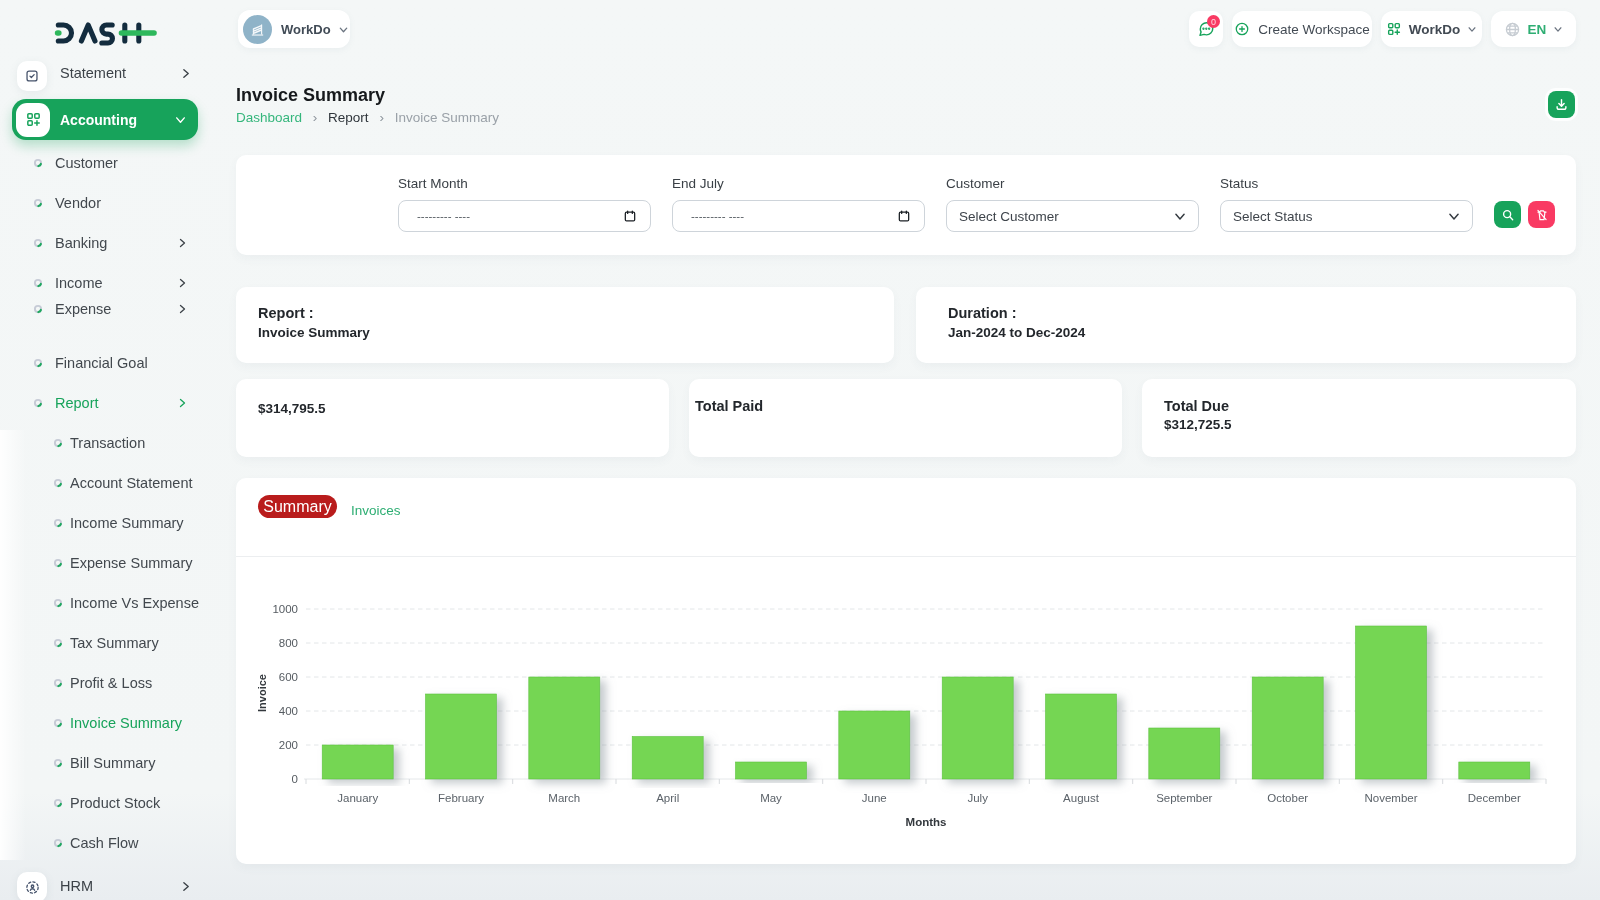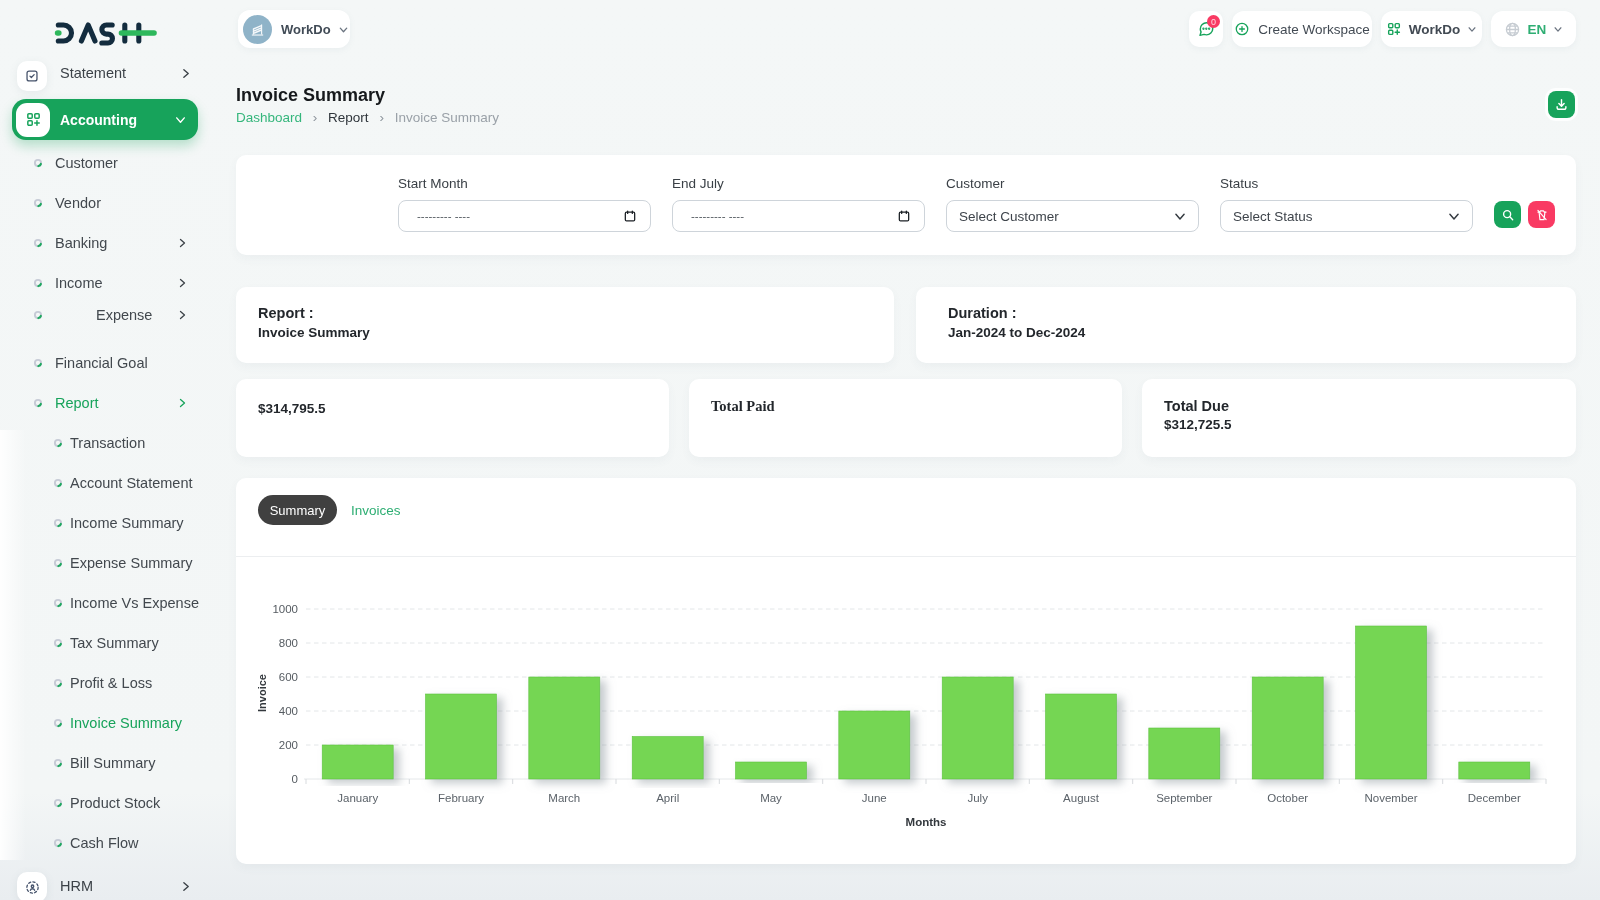--- a/index.html
+++ b/index.html
@@ -98,21 +98,21 @@
   <div class="mitem" style="top:263px;">
       <svg class="bdot" style="left:33px;" width="10" height="10" viewBox="0 0 10 10" fill="none">
         <circle cx="5" cy="5" r="3.1" stroke="#c6cbd6" stroke-width="1.9"></circle>
         <path d="M7.9 5.9 A 3.1 3.1 0 0 1 5.4 8.07" stroke="#1fa860" stroke-width="2.1" stroke-linecap="round"></path>
       </svg>
       <span style="margin-left:55px;">Income</span>
     <svg class="chev" style="left:176px;" width="12" height="12" viewBox="0 0 24 24" fill="none" stroke="#3c4248" stroke-width="2.6" stroke-linecap="round" stroke-linejoin="round">
         <path d="M9 5l8 7-8 7"></path>
       </svg>
     </div>
-  <div class="mitem" style="top:295px;padding-left:41px;">
+  <div class="mitem" style="top:289px;">
       <svg class="bdot" style="left:33px;" width="10" height="10" viewBox="0 0 10 10" fill="none">
         <circle cx="5" cy="5" r="3.1" stroke="#c6cbd6" stroke-width="1.9"></circle>
         <path d="M7.9 5.9 A 3.1 3.1 0 0 1 5.4 8.07" stroke="#1fa860" stroke-width="2.1" stroke-linecap="round"></path>
       </svg>
       <span style="margin-left:55px;">Expense</span>
     <svg class="chev" style="left:176px;" width="12" height="12" viewBox="0 0 24 24" fill="none" stroke="#3c4248" stroke-width="2.6" stroke-linecap="round" stroke-linejoin="round">
         <path d="M9 5l8 7-8 7"></path>
       </svg>
     </div>
   <div class="mitem" style="top:343px;">
@@ -366,35 +366,35 @@
     <div style="font-size:13.5px;font-weight:bold;color:#23272c;margin-top:4px;">Jan-2024 to Dec-2024</div>
   </div>
 </div>
 
 <div class="card abs" style="left:236px;top:379px;width:433px;height:78px;">
   <div style="padding:19px 22px;">
     <div style="font-size:13.5px;font-weight:bold;color:#23272c;margin-top:3px;">$314,795.5</div>
   </div>
 </div>
 <div class="card abs" style="left:689px;top:379px;width:433px;height:78px;">
-  <div style="padding:19px 22px;font-family:Liberation Serif, serif;">
+  <div style="padding:19px 6px;">
     <div style="font-size:14.5px;font-weight:bold;color:#23272c;">Total Paid</div>
   </div>
 </div>
 <div class="card abs" style="left:1142px;top:379px;width:434px;height:78px;">
   <div style="padding:19px 22px;">
     <div style="font-size:14.5px;font-weight:bold;color:#23272c;">Total Due</div>
     <div style="font-size:13.5px;font-weight:bold;color:#23272c;margin-top:3px;">$312,725.5</div>
   </div>
 </div>
 
 <div class="card abs" style="left:236px;top:478px;width:1340px;height:386px;">
     <div style="position:absolute;left:0;top:78px;width:100%;height:1px;background:#eceef0;"></div>
   </div>
-<div class="abs" style="left:258px;top:495px;width:79px;height:30px;background:#404040;border-radius:15px;display:flex;align-items:center;justify-content:center;color:#fff;font-size:13px;">Summary</div>
+<div class="abs" style="left:258px;top:495px;width:79px;height:23px;background:#b91c1c;border-radius:15px;display:flex;align-items:center;justify-content:center;color:#fff;font-size:16px;">Summary</div>
 <div class="abs" style="left:351px;top:503px;color:#2eae73;font-size:13.5px;">Invoices</div>
 
 <div id="chart" class="abs" style="left:236px;top:560px;width:1340px;height:300px;">
 <svg width="1340" height="300" viewBox="0 0 1340 300" font-family="Liberation Sans, sans-serif">
 <defs>
         <filter id="bsh" x="-20%" y="-20%" width="160%" height="140%">
           <feDropShadow dx="6" dy="4" stdDeviation="4.5" flood-color="#8d959c" flood-opacity="0.5"></feDropShadow>
         </filter>
       </defs>
 <line x1="70.0" y1="185.0" x2="1310.0" y2="185.0" stroke="#e3e6e8" stroke-width="1" stroke-dasharray="4.5 3.5"></line>

